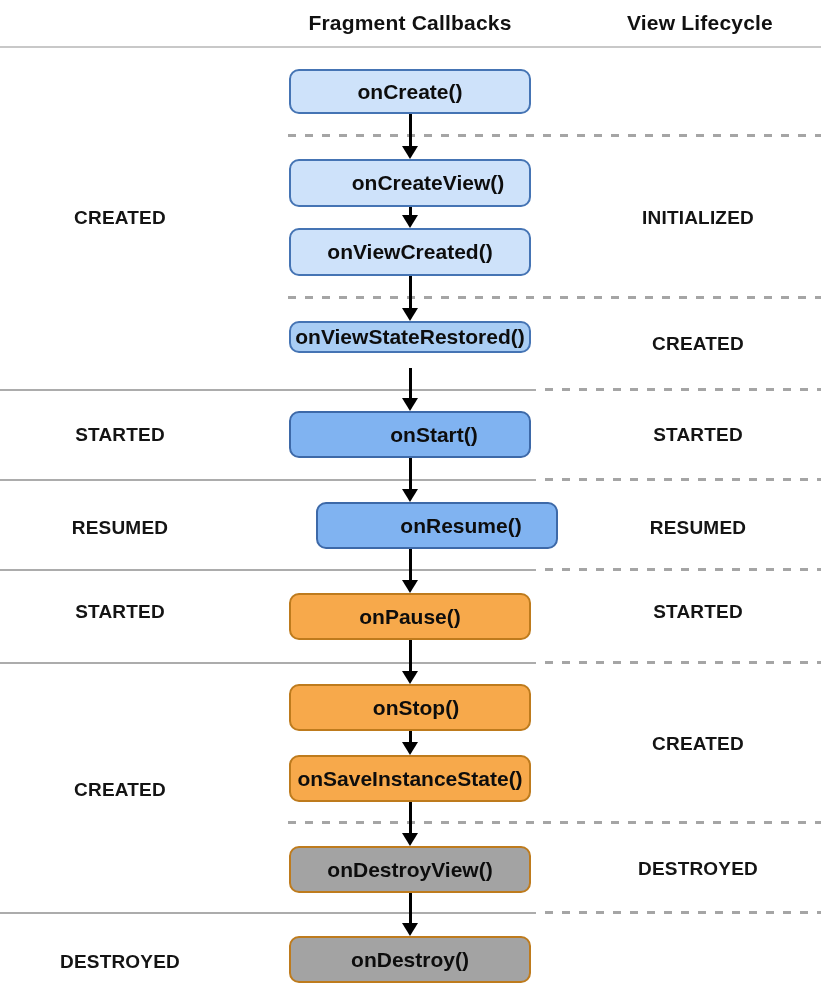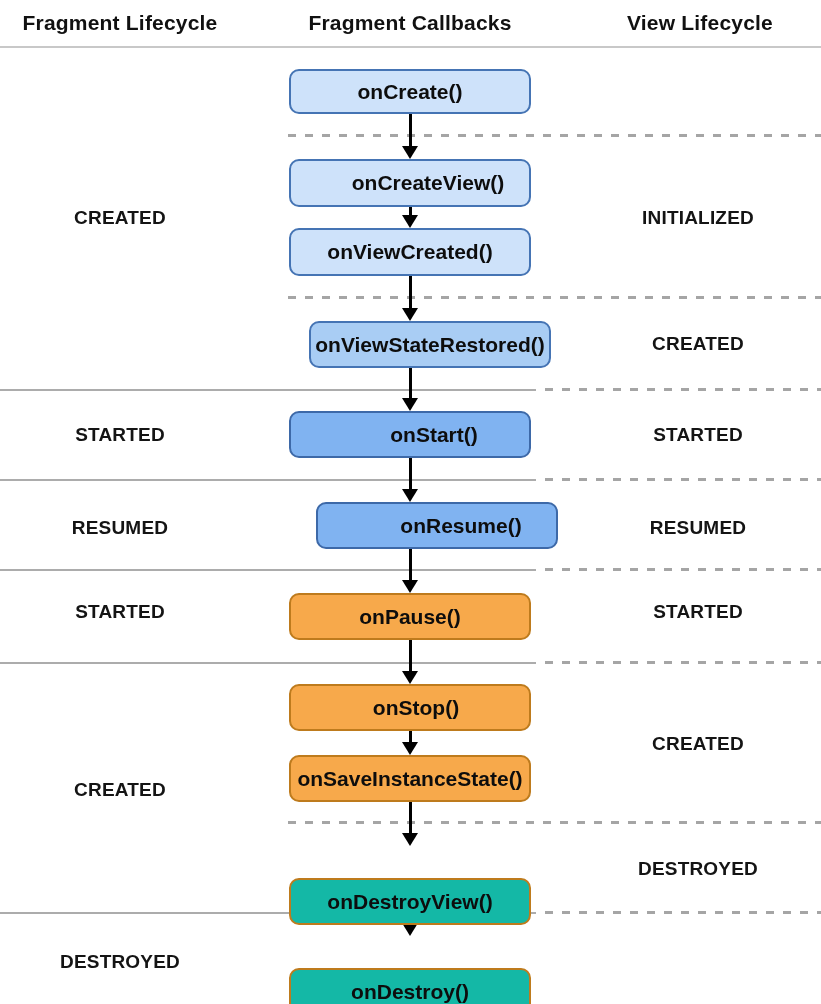--- a/index.html
+++ b/index.html
@@ -30,21 +30,21 @@
     box-sizing:border-box;border-radius:10px;
     display:flex;align-items:center;justify-content:center;
     font-size:21px;font-weight:bold;color:#0d0d0d;
     border:2.5px solid #000;
     z-index:3;
   }
   .blue1{background:#cee2fa;border-color:#4574b4;}
   .blue2{background:#a9cdf4;border-color:#4574b4;}
   .blue3{background:#80b3f1;border-color:#3d69a8;padding-left:48px;}
   .orange1{background:#f7a94b;border-color:#be7b1d;}
-  .orange2{background:#14b8a6;border-color:#be7b1d;margin-top:32px;}
+  .orange2{background:#a3a3a3;border-color:#be7b1d;}
   .arrow{
     position:absolute;left:402px;width:17px;z-index:2;
   }
   .arrow .shaft{
     position:absolute;left:7px;top:0;bottom:9px;width:3px;background:#000000;
   }
   .arrow:after{
     content:"";position:absolute;bottom:0;left:0;
     border-left:8.5px solid transparent;
     border-right:8.5px solid transparent;
@@ -57,21 +57,20 @@
     letter-spacing:0.2px;z-index:1;
   }
   .state-left{left:0;}
   .state-right{left:578px;}
 </style>
 </head>
 <body>
 
 <div class="canvas">
 
-  <div class="col-title" style="left:0;">Fragment Lifecycle</div>
   <div class="col-title" style="left:290px;">Fragment Callbacks</div>
   <div class="col-title" style="left:580px;">View Lifecycle</div>
 
   <div class="hline-full" style="top:46px;"></div>
 
   <div class="hline-solid" style="top:389px;"></div>
   <div class="hline-solid" style="top:479px;"></div>
   <div class="hline-solid" style="top:569px;"></div>
   <div class="hline-solid" style="top:662px;"></div>
   <div class="hline-solid" style="top:912px;"></div>
@@ -128,21 +127,21 @@
   <div class="arrow" style="top:802px;height:44px;">
       <span class="shaft"></span>
     </div>
   <div class="arrow" style="top:893px;height:43px;">
       <span class="shaft"></span>
     </div>
 
   <div class="box blue1" style="top:69px;height:45px;">onCreate()</div>
   <div class="box blue1" style="top:159px;height:48px;padding-left:36px;">onCreateView()</div>
   <div class="box blue1" style="top:228px;height:48px;">onViewCreated()</div>
-  <div class="box blue2" style="top:321px;height:47px;margin-left:20px;">onViewStateRestored()</div>
+  <div class="box blue2" style="top:321px;height:32px;">onViewStateRestored()</div>
   <div class="box blue3" style="top:411px;height:47px;">onStart()</div>
   <div class="box blue3" style="top:502px;height:47px;margin-left:27px;">onResume()</div>
   <div class="box orange1" style="top:593px;height:47px;">onPause()</div>
   <div class="box orange1" style="top:684px;height:47px;padding-left:12px;">onStop()</div>
   <div class="box orange1" style="top:755px;height:47px;">onSaveInstanceState()</div>
   <div class="box orange2" style="top:846px;height:47px;">onDestroyView()</div>
   <div class="box orange2" style="top:936px;height:47px;">onDestroy()</div>
 
 </div>
 

